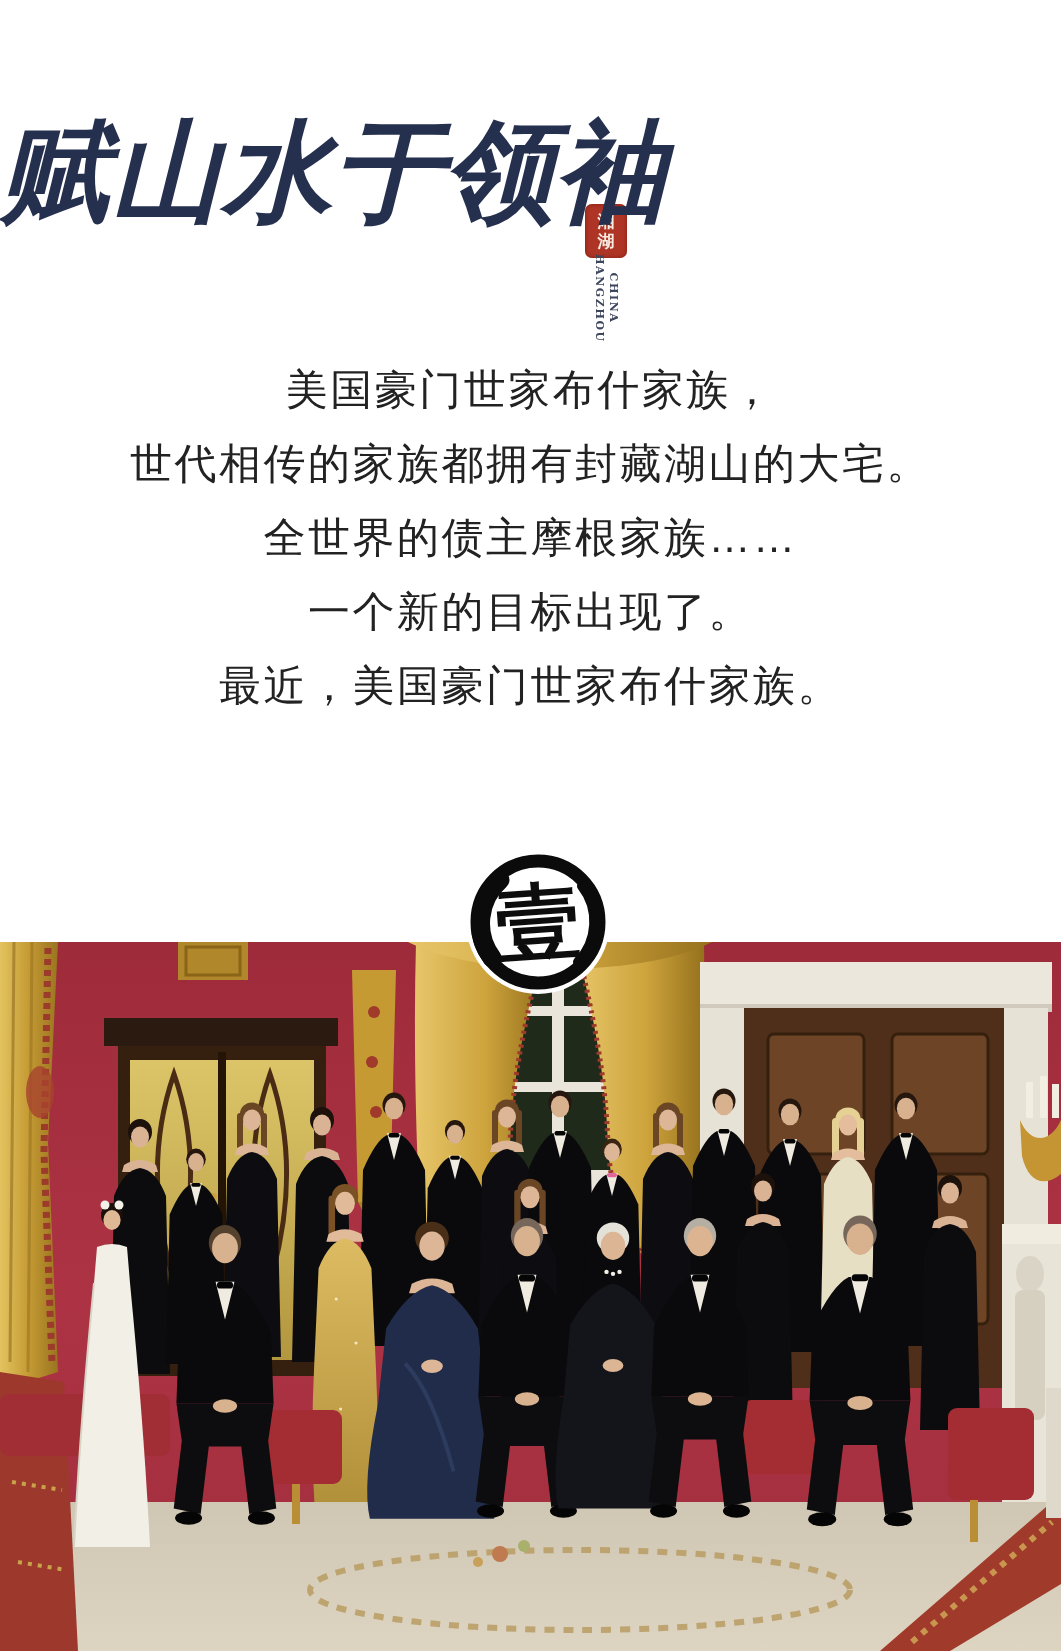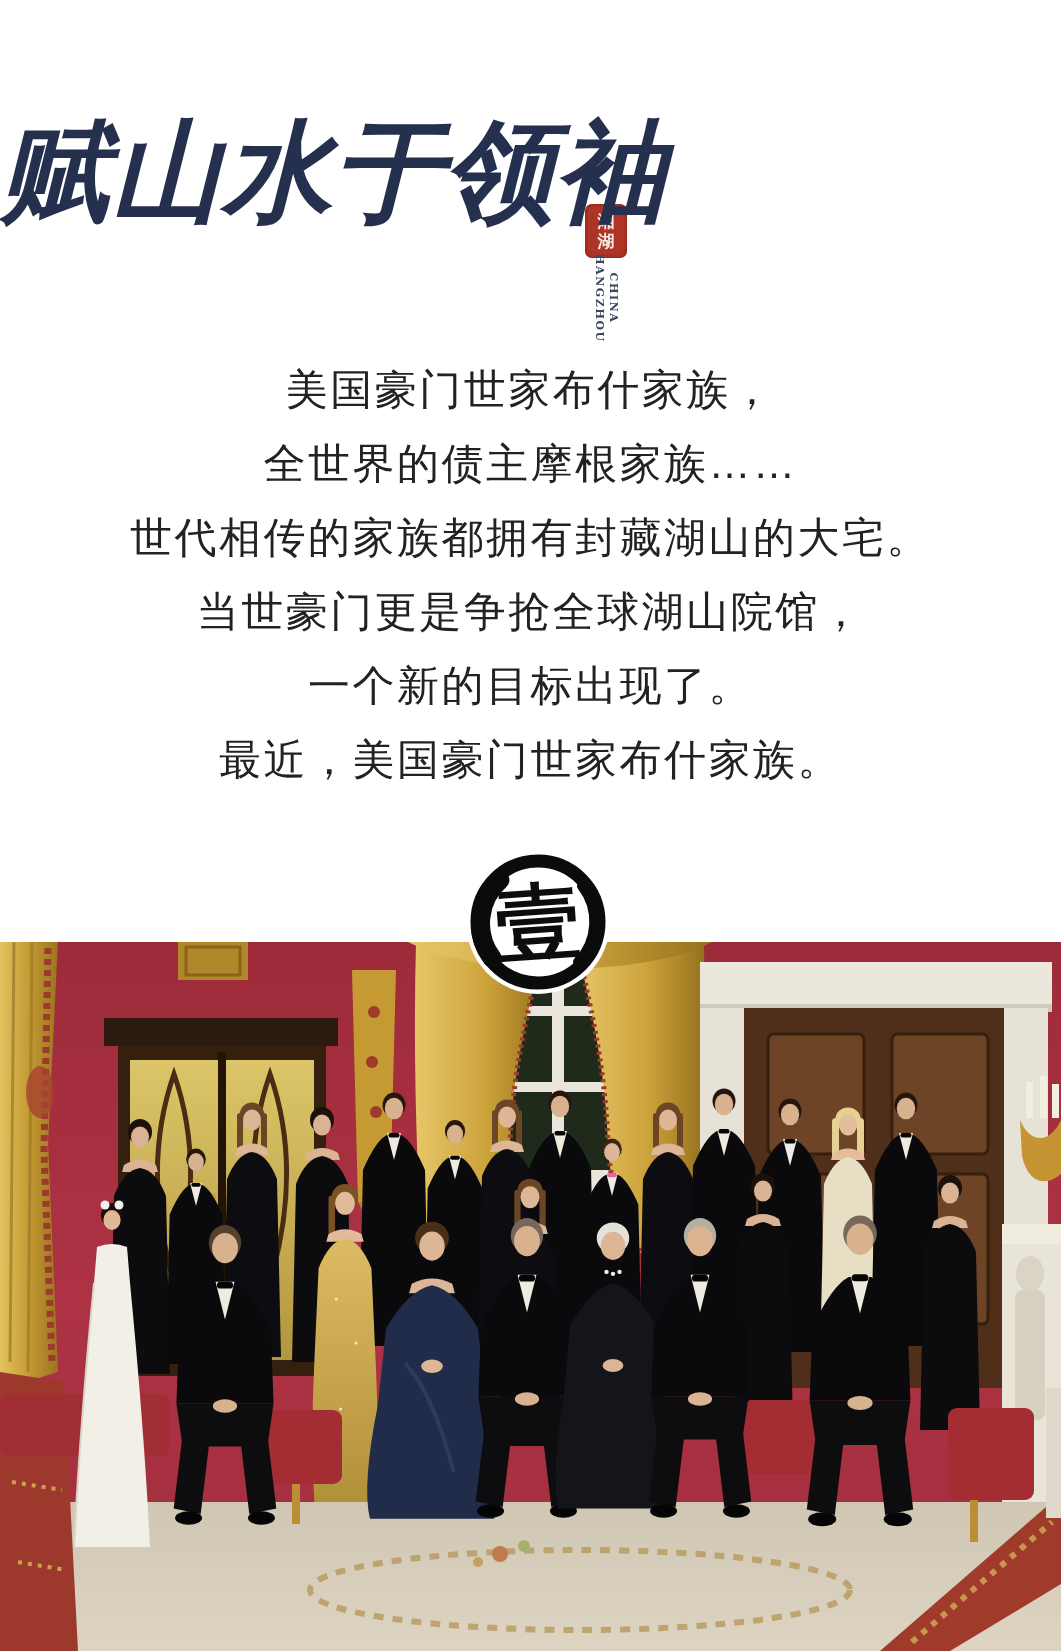--- a/index.html
+++ b/index.html
@@ -44,23 +44,22 @@
 
   <div class="brand">
     <div class="brand-inner">
       <div>CHINA</div>
       <div>HANGZHOU</div>
     </div>
   </div>
 
   <div class="intro">
     <div>美国豪门世家布什家族，</div>
+    <div>世代相传的家族都拥有封藏湖山的大宅。</div>
     <div>全世界的债主摩根家族……</div>
-    <div>世代相传的家族都拥有封藏湖山的大宅。</div>
-    <div>当世豪门更是争抢全球湖山院馆，</div>
     <div>一个新的目标出现了。</div>
     <div>最近，美国豪门世家布什家族。</div>
   </div>
 
   <div class="badge">
     <svg width="152" height="152" viewBox="0 0 152 152">
       <circle cx="76" cy="76" r="72" fill="#ffffff"></circle>
       <circle cx="76" cy="76" r="61" fill="none" stroke="#0b0b0b" stroke-width="13"></circle>
       <path d="M 30,112 A 58 58 0 0 1 38,34" fill="none" stroke="#0b0b0b" stroke-width="19" stroke-linecap="round"></path>
       <path d="M 120,40 A 58 58 0 0 1 116,116" fill="none" stroke="#0b0b0b" stroke-width="10" stroke-linecap="round"></path>

